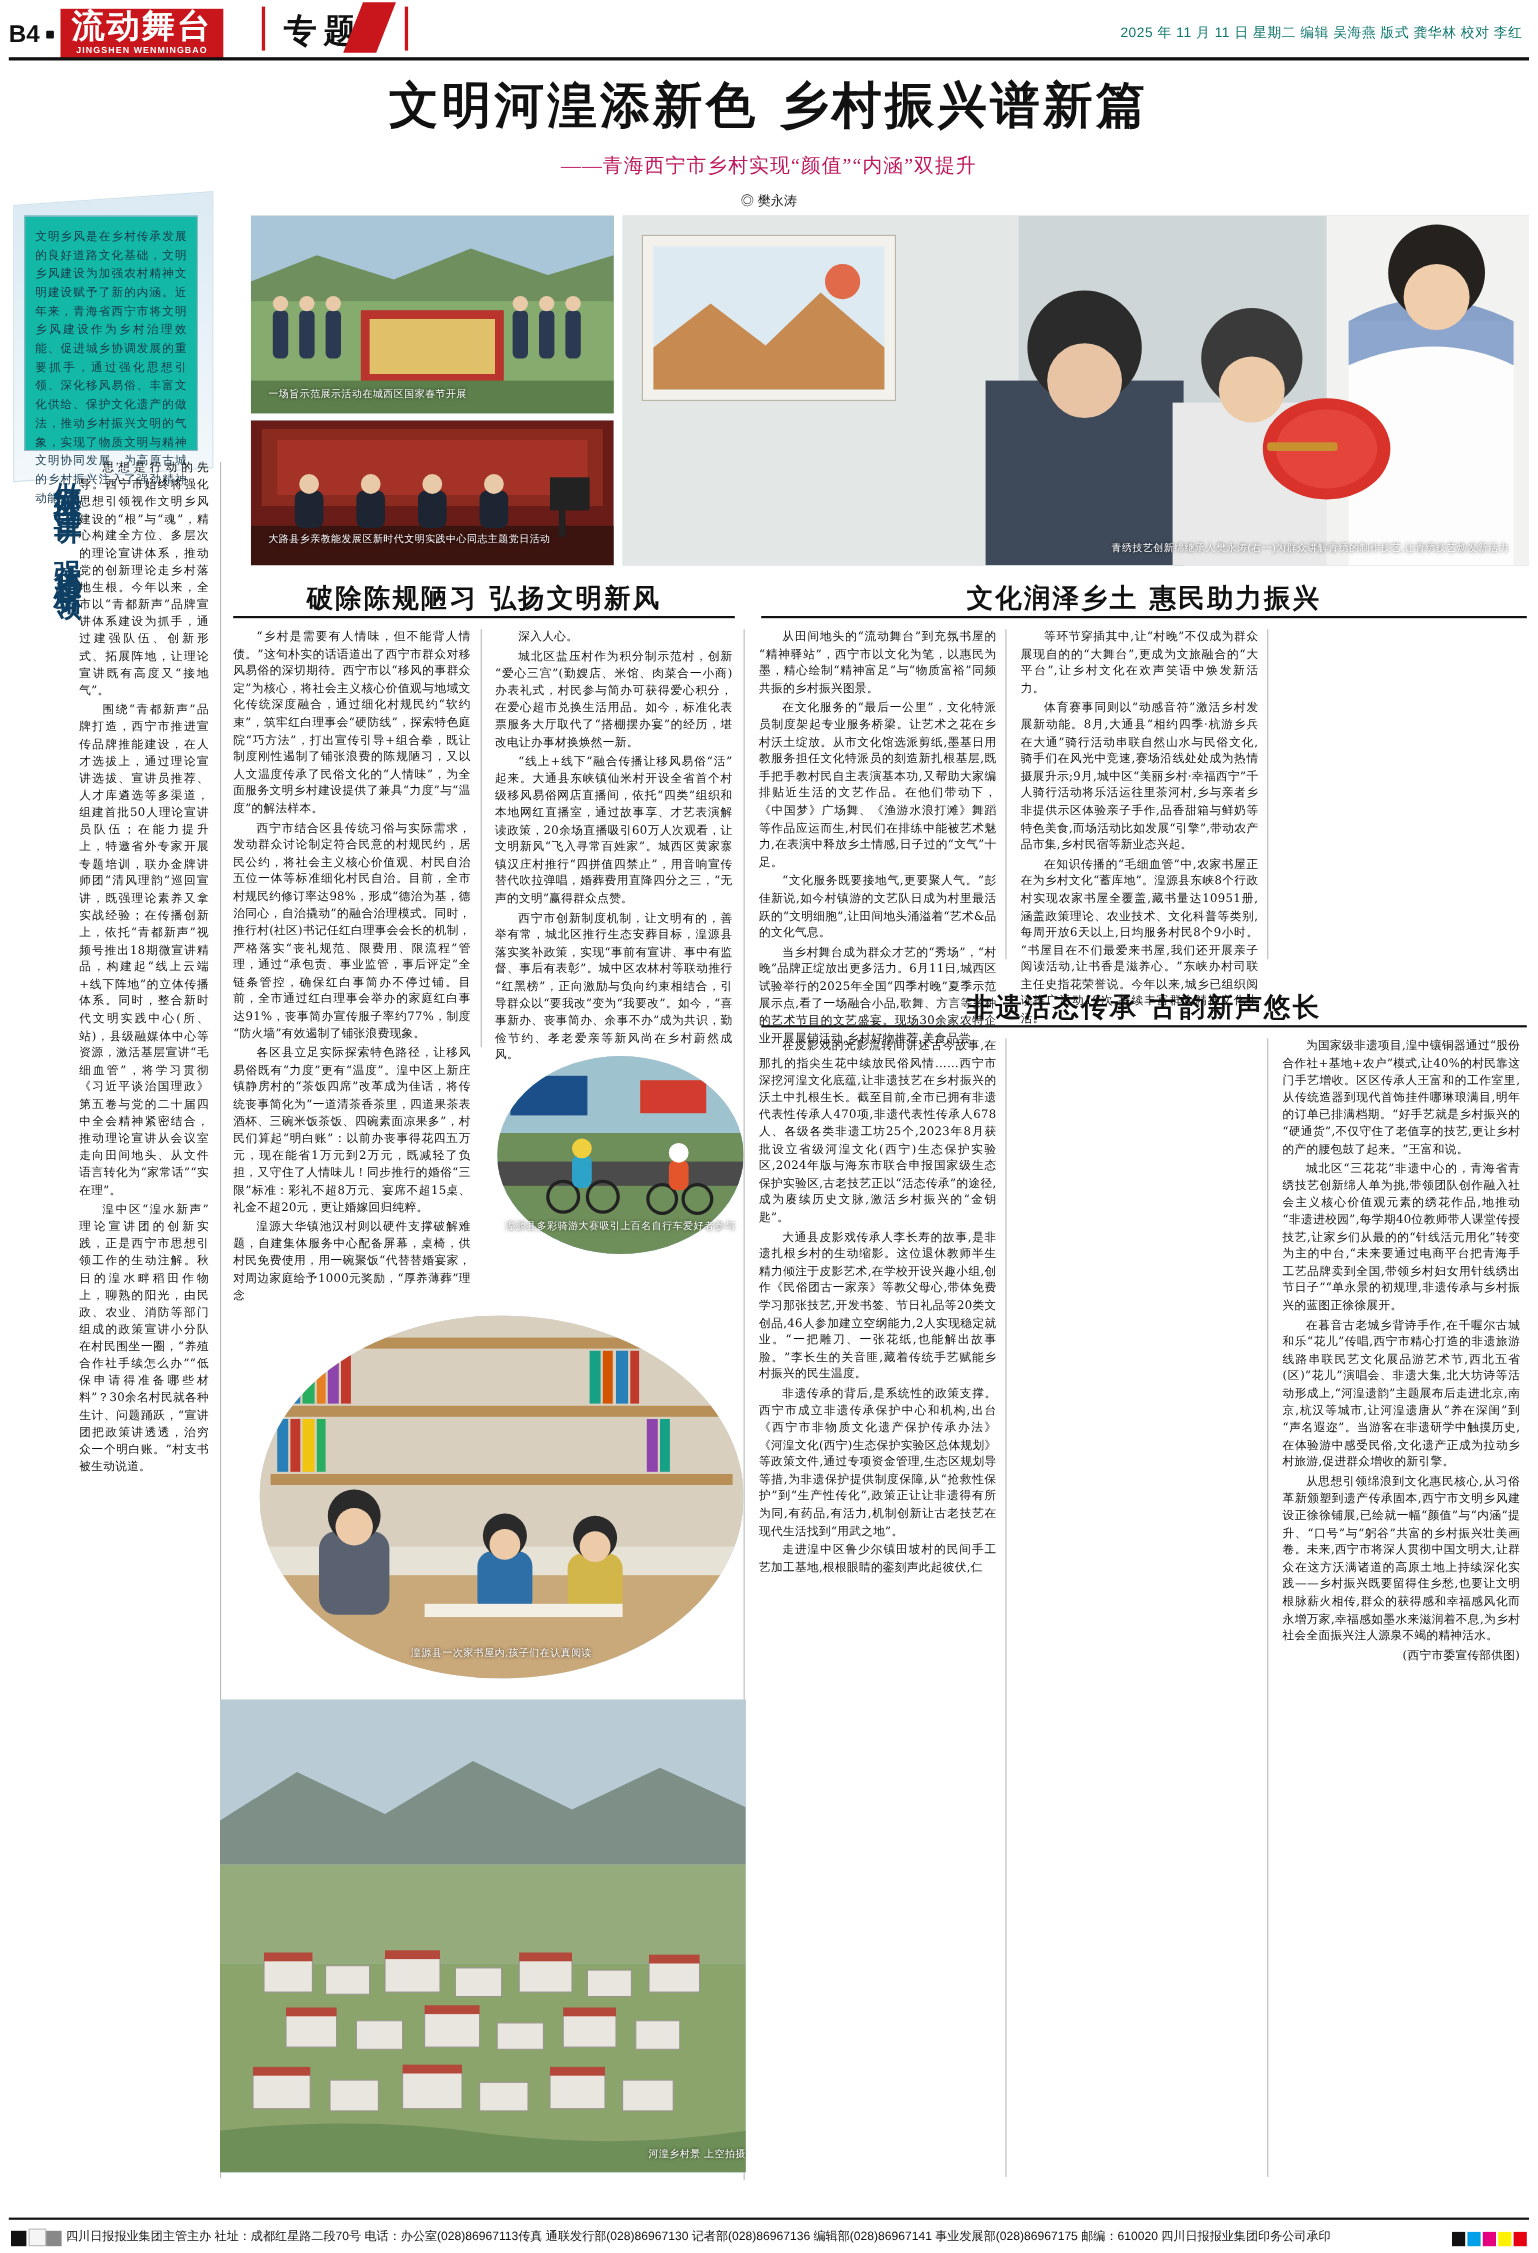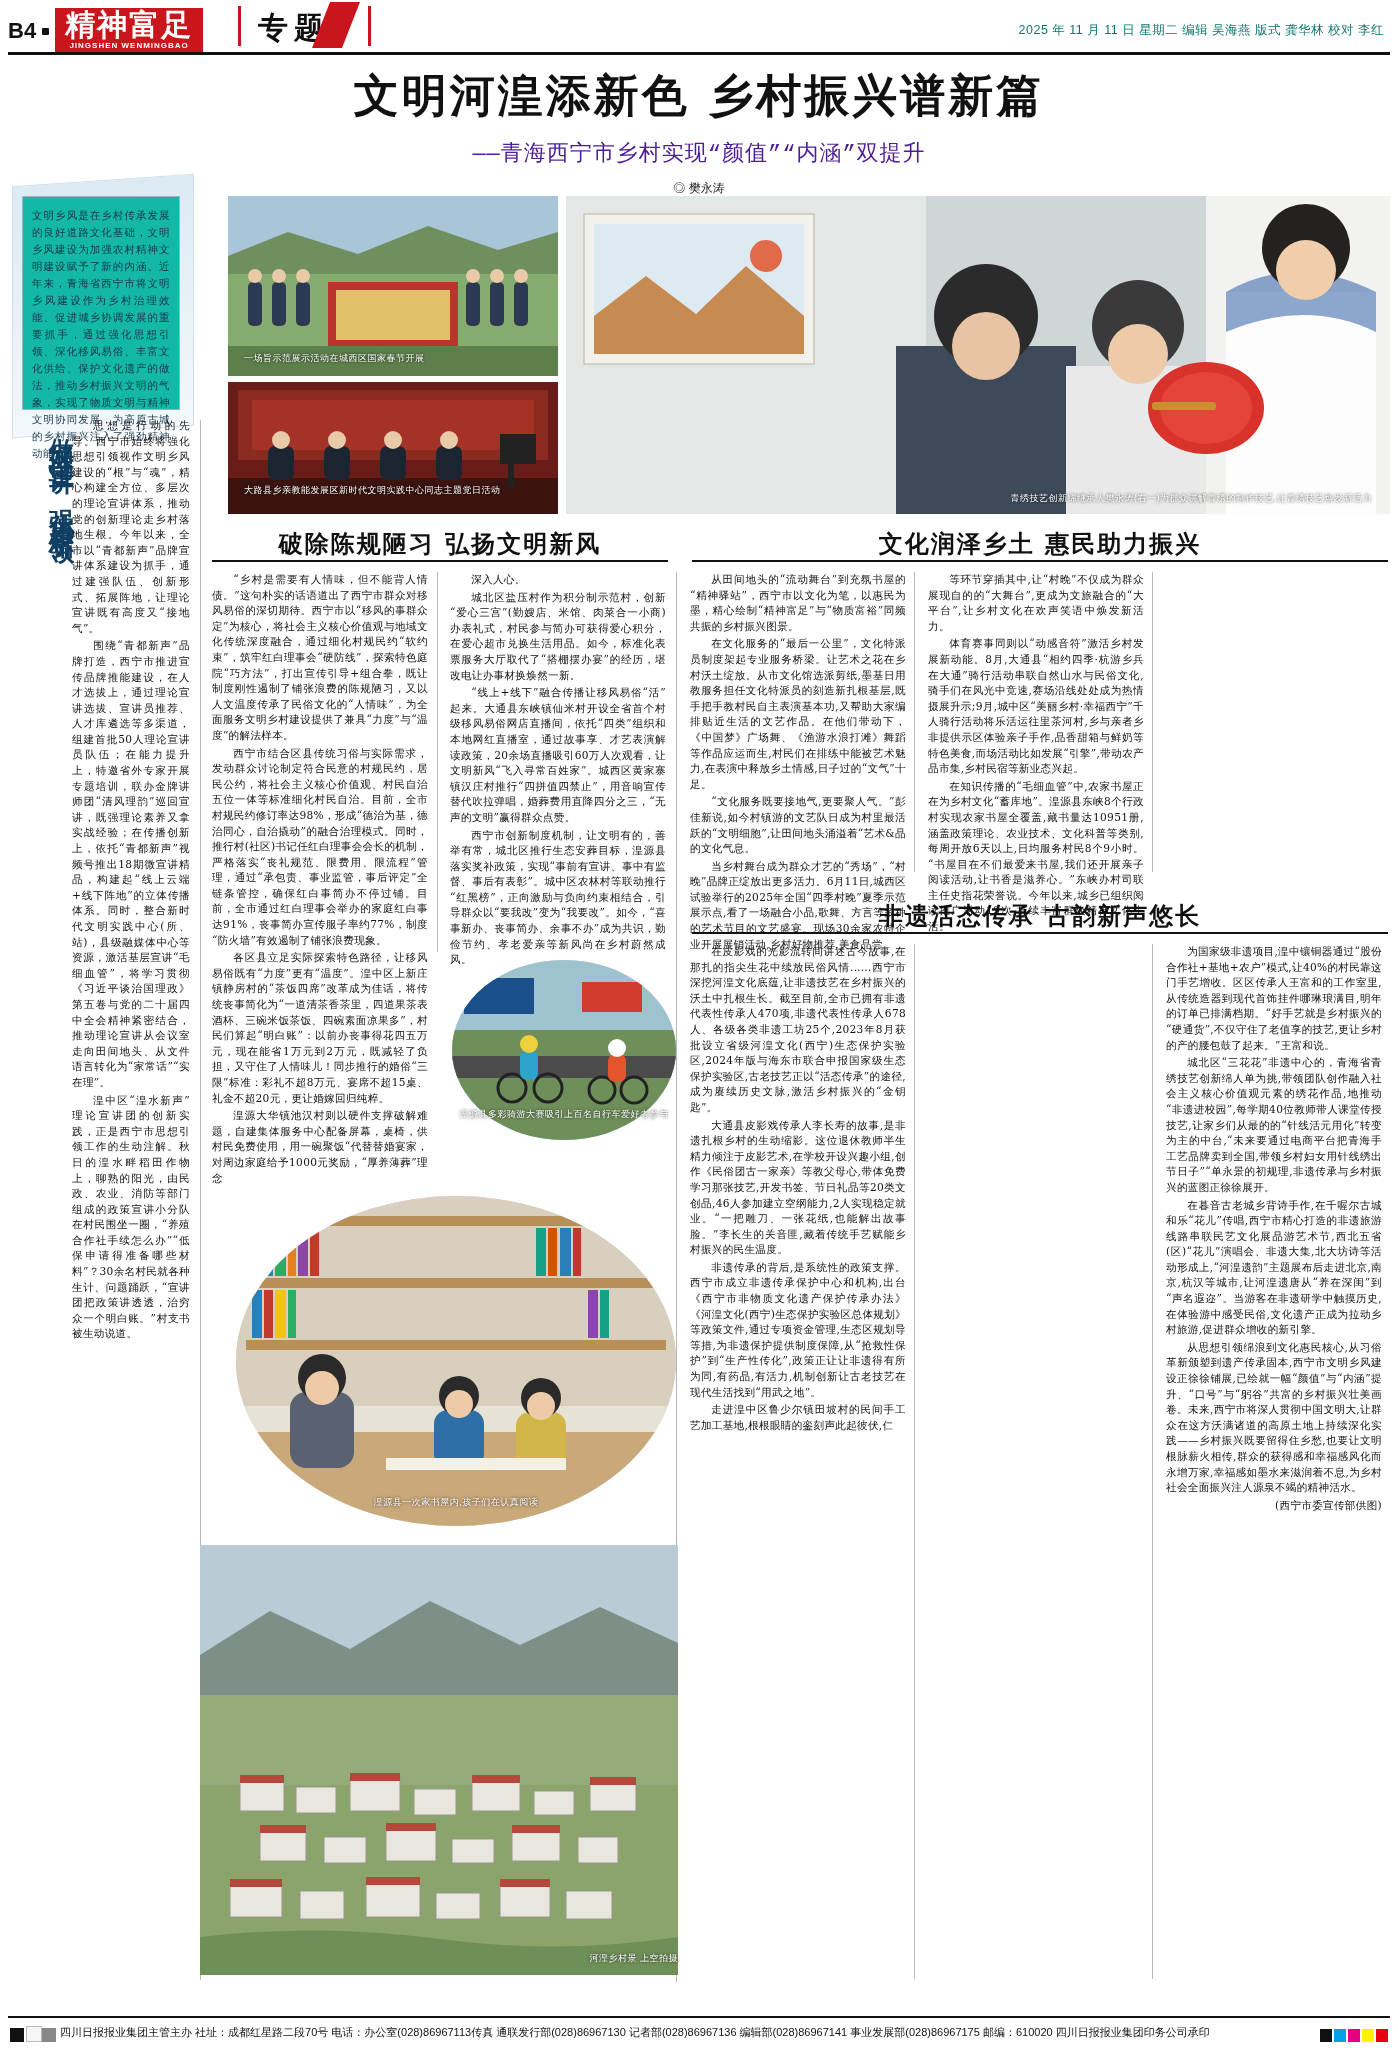--- a/index.html
+++ b/index.html
@@ -25,21 +25,21 @@
   .mh-bar{position:absolute;left:238px;top:6px;width:3px;height:40px;background:#c9161d;}
   .mh-topic{position:absolute;left:258px;top:8px;font-family:"DejaVu Serif",serif;font-weight:bold;font-size:30px;letter-spacing:6px;color:#111;}
   .mh-bar2{position:absolute;left:368px;top:6px;width:3px;height:40px;background:#c9161d;}
   .mh-slash{position:absolute;left:0;top:0;width:1398px;height:50px;pointer-events:none;}
   .mh-date{position:absolute;right:14px;top:22px;font-family:"Liberation Sans",sans-serif;font-size:12.5px;color:#0f766e;letter-spacing:0.5px;}
   .mh-rule{position:absolute;left:8px;top:52px;width:1382px;height:3px;background:#111;}
 
   
   .headline{position:absolute;left:0;top:66px;width:1398px;text-align:center;}
   .h-main{font-family:"DejaVu Serif",serif;font-weight:bold;font-size:45px;letter-spacing:3px;color:#111;}
-  .h-sub{font-family:Liberation Mono, monospace;font-size:22px;color:#4c1d95;margin-top:12px;letter-spacing:1px;}
+  .h-sub{font-family:Liberation Serif, serif;font-size:18px;color:#be185d;margin-top:12px;letter-spacing:1px;}
   .h-author{font-family:"Liberation Sans",sans-serif;font-size:12px;color:#222;margin-top:12px;}
 
   
   .intro-box{
     position:absolute;left:22px;top:196px;width:158px;height:214px;
     border:1px solid #9ab5c9;background:#14b8a6;
     padding:10px 9px;box-sizing:border-box;
   }
   .intro-box p{
     margin:0;font-family:"DejaVu Serif",serif;font-size:10.5px;line-height:17px;
@@ -90,21 +90,21 @@
 </head>
 <body>
 
 <div class="page">
 
   <div class="masthead">
     <div class="mh-left">
       <span class="mh-page">B4</span>
       <span class="mh-dot"></span>
       <span class="mh-logo">
-        <span>精神富足</span>
+        <span>流动舞台</span>
         <span class="py">JINGSHEN WENMINGBAO</span>
       </span>
     </div>
     <div class="mh-bar"></div>
     <div class="mh-topic">专题</div>
     <div class="mh-bar2"></div>
     <svg class="mh-slash" viewBox="0 0 1398 50">
       <polygon points="330,2 360,2 342,48 312,48" fill="#c9161d"></polygon>
       <polygon points="352,2 370,2 352,48 334,48" fill="#c9161d" opacity="0"></polygon>
     </svg>

